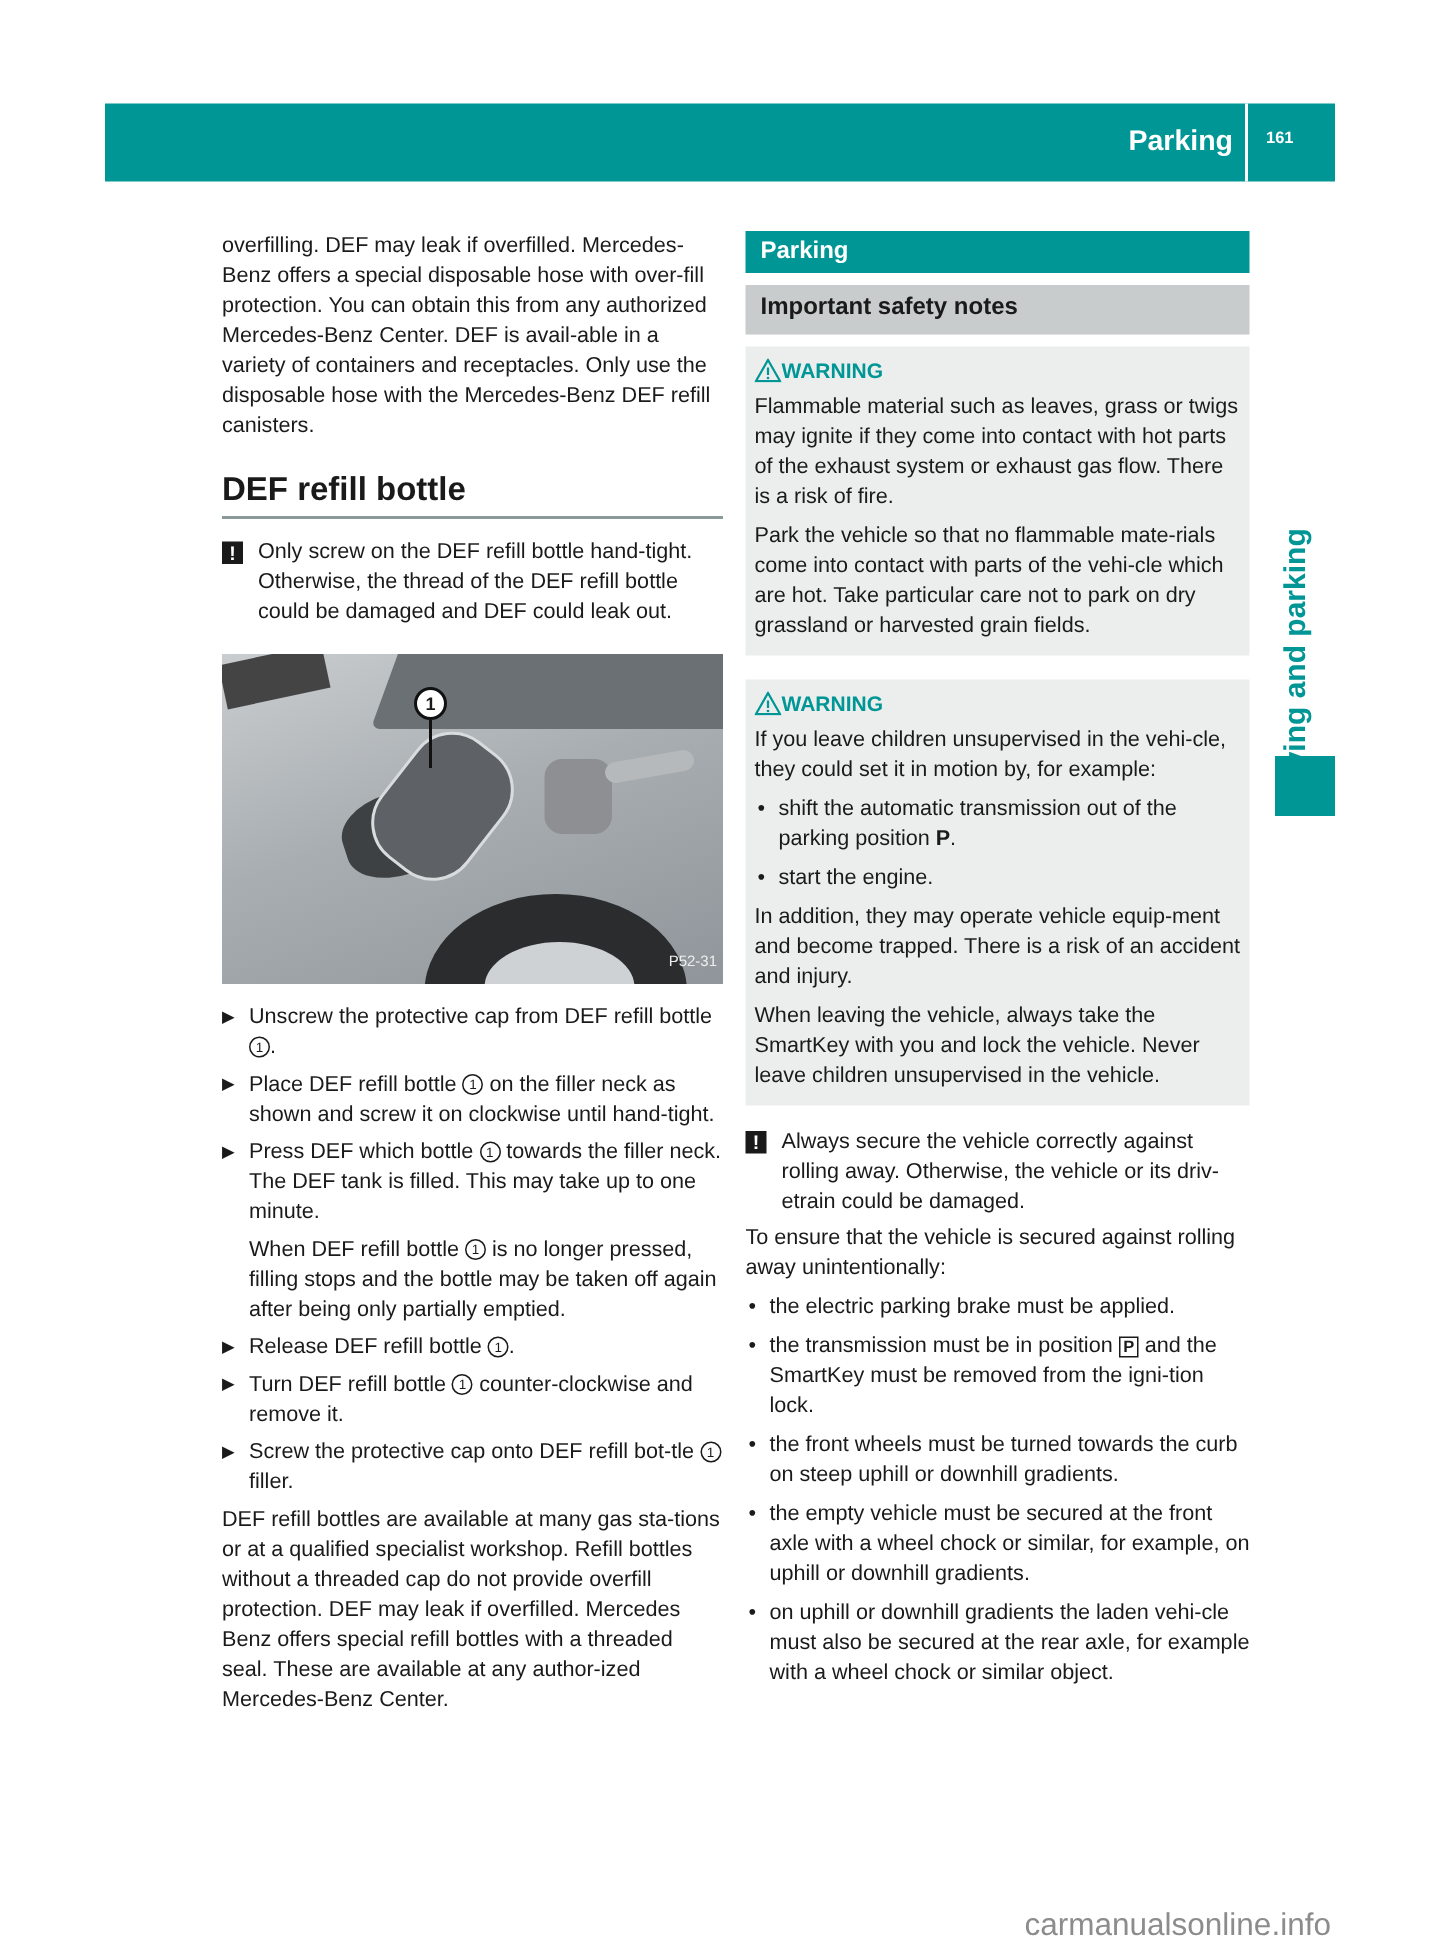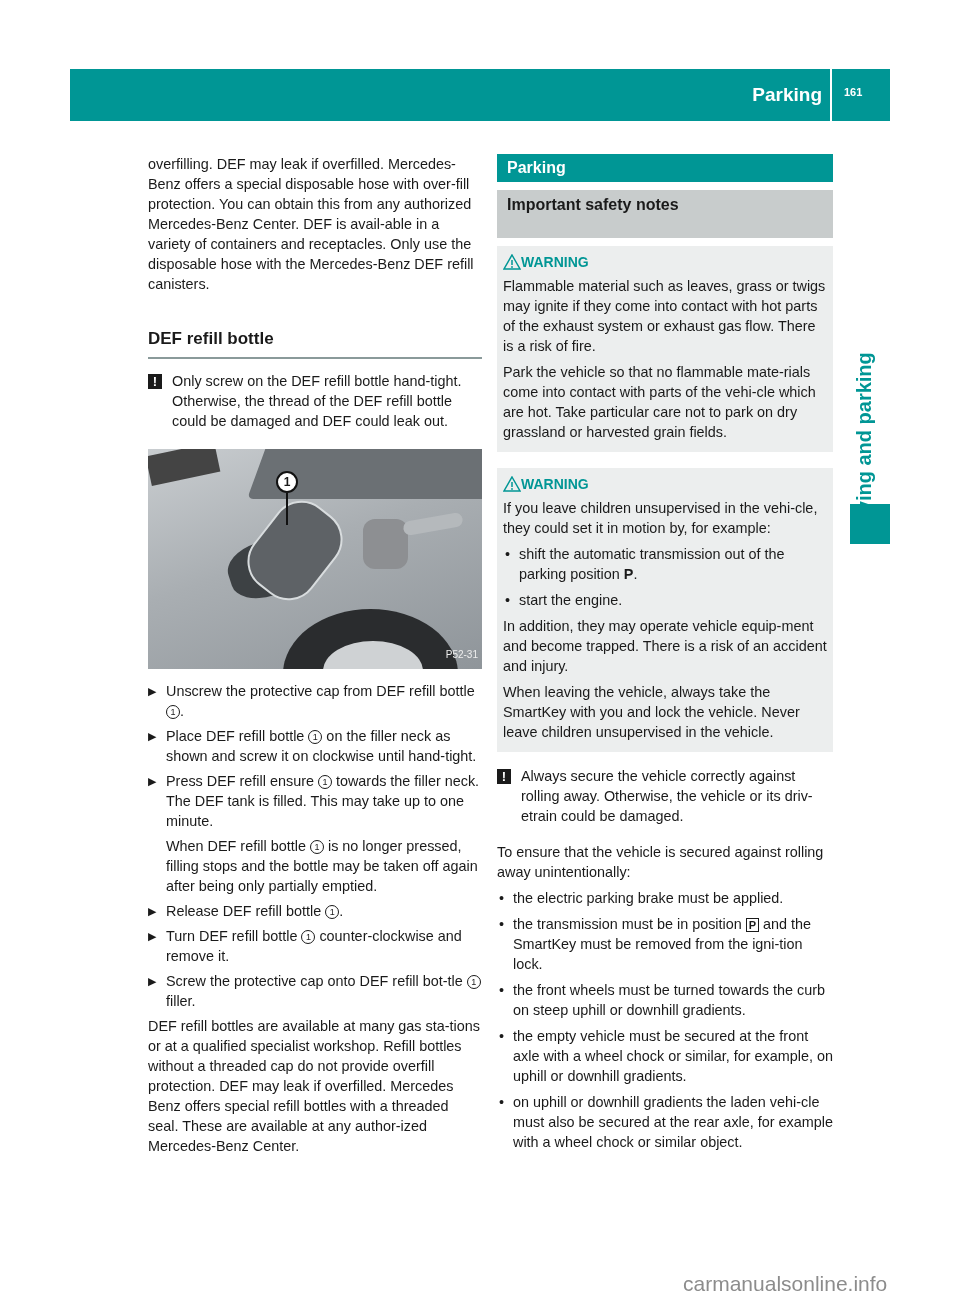--- a/index.html
+++ b/index.html
@@ -9,21 +9,21 @@
     .header-title { position: absolute; right: 138px; top: 84px; color: #fff; font-weight: bold; font-size: 19px; }
     .header-divider { position: absolute; left: 830px; top: 69px; width: 2px; height: 52px; background: #fff; }
     .header-page { position: absolute; left: 844px; top: 86px; color: #fff; font-weight: bold; font-size: 11px; }
     .side-tab-text { position: absolute; left: 853px; top: 540px; transform-origin: left top; transform: rotate(-90deg);
                      color: #009695; font-weight: bold; font-size: 20px; white-space: nowrap; }
     .side-tab-box { position: absolute; left: 850px; top: 504px; width: 40px; height: 40px; background: #009695; }
 
     .col-left { position: absolute; left: 148px; top: 154px; width: 334px; font-size: 14.4px; line-height: 20px; }
     .col-right { position: absolute; left: 497px; top: 154px; width: 336px; font-size: 14.4px; line-height: 20px; }
     p { margin: 0; }
-    .section-h { font-weight: bold; font-size: 17px; margin-top: 35px; padding-bottom: 8px; border-bottom: 2px solid #8a9a9a; }
+    .section-h { font-weight: bold; font-size: 22px; margin-top: 22px; padding-bottom: 8px; border-bottom: 2px solid #8a9a9a; }
     .note { position: relative; padding-left: 24px; margin-top: 12px; }
     .note-icon { position: absolute; left: 0; top: 3px; width: 14px; height: 15px; background: #1a1a1a; color: #fff;
                  font-weight: bold; font-size: 13px; line-height: 15px; text-align: center; }
     .figure { margin: 18px 0 0 0; width: 334px; height: 220px; position: relative; overflow: hidden;
               background: linear-gradient(160deg, #c9cdd0 0%, #a9aeb2 45%, #8f959a 100%); }
     .fig-window { position: absolute; left: 110px; top: -10px; width: 240px; height: 60px; background: #6b7074; transform: skewX(-20deg); border-radius: 6px; }
     .fig-pillar { position: absolute; left: 0; top: 0; width: 70px; height: 30px; background: #444; transform: rotate(-12deg); }
     .fig-flap-hole { position: absolute; left: 80px; top: 90px; width: 90px; height: 55px; background: #3d4144; border-radius: 40%; transform: rotate(-18deg); }
     .fig-bottle { position: absolute; left: 110px; top: 52px; width: 70px; height: 95px; background: #5e6266; border: 2px solid #d8dcde; border-radius: 30px; transform: rotate(38deg); }
     .fig-cap { position: absolute; left: 215px; top: 70px; width: 45px; height: 50px; background: #8d8f92; border-radius: 12px; }
@@ -38,21 +38,21 @@
     .steps { margin: 12px 0 0 0; padding: 0; list-style: none; }
     .step { position: relative; padding-left: 18px; margin-bottom: 5px; }
     .step-arrow { position: absolute; left: 0; top: 0; font-size: 11px; }
     .step-result { margin-top: 0; }
     .step-result + .step-result { margin-top: 5px; }
     .circ { display: inline-block; width: 12px; height: 12px; border: 1.2px solid #1a1a1a; border-radius: 50%;
             font-size: 9px; line-height: 12px; text-align: center; vertical-align: 1px; }
     .para-after { margin-top: 5px; }
 
     .bar-parking { height: 28px; background: #009695; color: #fff; font-weight: bold; font-size: 16px; padding-left: 10px; line-height: 28px; }
-    .bar-safety { margin-top: 8px; height: 48px; background: #c8cccc; font-weight: bold; font-size: 16px; padding-left: 10px; line-height: 30px; }
+    .bar-safety { margin-top: 8px; height: 33px; background: #c8cccc; font-weight: bold; font-size: 16px; padding-left: 10px; line-height: 30px; }
     .warn-box { margin-top: 8px; background: #eceeee; padding: 6px 6px 10px 6px; }
     .warn-box p + p { margin-top: 6px; }
     .warn-head { color: #009695; font-weight: bold; font-size: 14px; margin-bottom: 4px; display: flex; align-items: center; gap: 0; }
     .warn-tri { width: 18px; height: 16px; }
     .bul { position: relative; padding-left: 16px; margin-top: 6px; }
     .bul::before { content: "\2022"; position: absolute; left: 2px; top: 0; }
     .pbox { display: inline-block; border: 1.2px solid #1a1a1a; font-weight: bold; font-size: 11px; line-height: 12px; padding: 0 2px; }
     .watermark { position: absolute; left: 683px; top: 1272px; color: #8c8c8c; font-size: 21px; }
   </style>
 </head>
@@ -82,21 +82,21 @@
     <div class="fig-handle"></div>
     <div class="fig-wheel"></div>
     <div class="fig-rim"></div>
     <div class="fig-leader"></div>
     <div class="fig-callout">1</div>
     <div class="fig-code">P52-31</div>
   </div>
   <ul class="steps">
     <li class="step"><span class="step-arrow">▶</span><span>Unscrew the protective cap from DEF refill bottle </span><span class="circ">1</span><span>.</span></li>
     <li class="step"><span class="step-arrow">▶</span><span>Place DEF refill bottle </span><span class="circ">1</span><span> on the filler neck as shown and screw it on clockwise until hand-tight.</span></li>
-    <li class="step"><span class="step-arrow">▶</span><span>Press DEF refill ensure </span><span class="circ">1</span><span> towards the filler neck.</span>
+    <li class="step"><span class="step-arrow">▶</span><span>Press DEF which bottle </span><span class="circ">1</span><span> towards the filler neck.</span>
       <p class="step-result">The DEF tank is filled. This may take up to one minute.</p>
       <p class="step-result"><span>When DEF refill bottle </span><span class="circ">1</span><span> is no longer pressed, filling stops and the bottle may be taken off again after being only partially emptied.</span></p>
     </li>
     <li class="step"><span class="step-arrow">▶</span><span>Release DEF refill bottle </span><span class="circ">1</span><span>.</span></li>
     <li class="step"><span class="step-arrow">▶</span><span>Turn DEF refill bottle </span><span class="circ">1</span><span> counter-clockwise and remove it.</span></li>
     <li class="step"><span class="step-arrow">▶</span><span>Screw the protective cap onto DEF refill bot-tle </span><span class="circ">1</span><span> filler.</span></li>
   </ul>
   <p class="para-after">DEF refill bottles are available at many gas sta-tions or at a qualified specialist workshop. Refill bottles without a threaded cap do not provide overfill protection. DEF may leak if overfilled. Mercedes Benz offers special refill bottles with a threaded seal. These are available at any author-ized Mercedes-Benz Center.</p>
 </div>
 
@@ -130,21 +130,21 @@
     <div class="bul"><span>shift the automatic transmission out of the parking position </span><b>P</b><span>.</span></div>
     <div class="bul">start the engine.</div>
     <p style="margin-top:6px">In addition, they may operate vehicle equip-ment and become trapped. There is a risk of an accident and injury.</p>
     <p style="margin-top:6px">When leaving the vehicle, always take the SmartKey with you and lock the vehicle. Never leave children unsupervised in the vehicle.</p>
   </div>
 
   <div class="note" style="margin-top:14px">
     <span class="note-icon">!</span>
     <span>Always secure the vehicle correctly against rolling away. Otherwise, the vehicle or its driv-etrain could be damaged.</span>
   </div>
-  <p style="margin-top:16px">To ensure that the vehicle is secured against rolling away unintentionally:</p>
+  <p style="margin-top:4px">To ensure that the vehicle is secured against rolling away unintentionally:</p>
   <div class="bul">the electric parking brake must be applied.</div>
   <div class="bul"><span>the transmission must be in position </span><span class="pbox">P</span><span> and the SmartKey must be removed from the igni-tion lock.</span></div>
   <div class="bul">the front wheels must be turned towards the curb on steep uphill or downhill gradients.</div>
   <div class="bul">the empty vehicle must be secured at the front axle with a wheel chock or similar, for example, on uphill or downhill gradients.</div>
   <div class="bul">on uphill or downhill gradients the laden vehi-cle must also be secured at the rear axle, for example with a wheel chock or similar object.</div>
 </div>
 
 <div class="watermark">carmanualsonline.info</div>
 
 </body></html>

